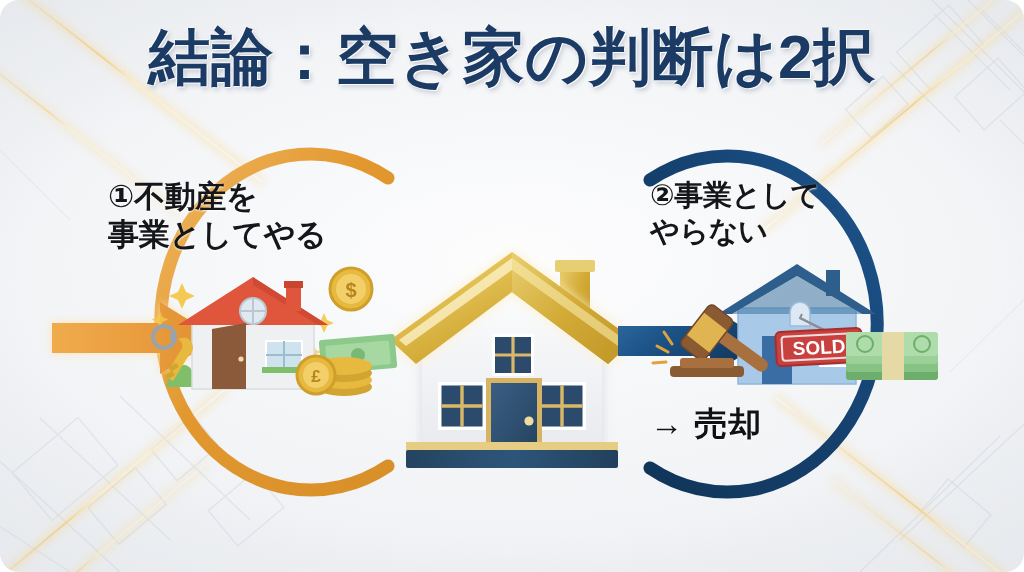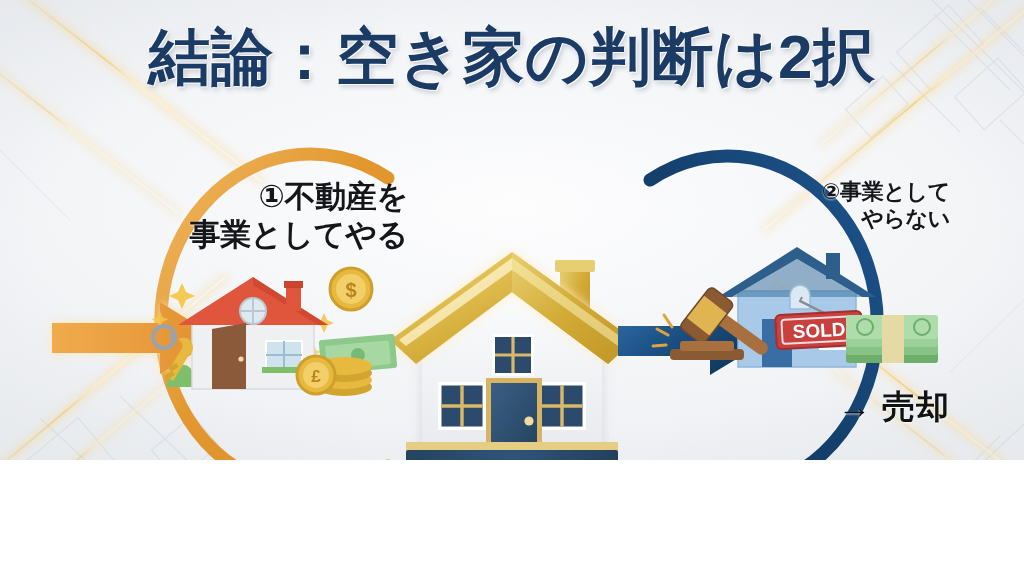--- a/index.html
+++ b/index.html
@@ -8,24 +8,25 @@
     padding: 0;
     background: #ffffff;
   }
   body {
     font-family: "Liberation Sans", "DejaVu Sans", sans-serif;
   }
 
   .slide {
     position: relative;
     width: 1024px;
-    height: 460px;
+    height: 572px;
     overflow: hidden;
     background:
       radial-gradient(ellipse 70% 60% at 50% 45%, #fdfdfe 0%, #f6f7f9 45%, #eef0f3 100%);
+    border-radius: 19px;
   }
 
   
   .bg-blueprint {
     position: absolute;
     inset: 0;
     pointer-events: none;
     opacity: .55;
   }
   .bg-glow-streaks {
@@ -95,37 +96,37 @@
     pointer-events: none;
   }
   .arrow-left  { left: 52px;  top: 300px; width: 168px; height: 76px; z-index: 6;}
   .arrow-right { left: 618px; top: 306px; width: 150px; height: 70px; z-index: 6;}
 
   
   .col {
     position: absolute;
     top: 178px;
     width: 300px;
-    text-align: right;
+    text-align: left;
     z-index: 7;
   }
   .col-left  { left: 108px; }
   .col-right { left: 650px; }
 
   .col-heading {
     font-size: 31px;
     line-height: 1.24;
     font-weight: 900;
     color: #14161a;
     letter-spacing: -.3px;
     text-shadow: 0 1px 2px rgba(255,255,255,.9);
     margin: 0;
     white-space: pre-line;
   }
-  .col-right .col-heading { font-size: 22px; }
+  .col-right .col-heading { font-size: 29px; }
 
   .illus {
     position: relative;
     height: 136px;
     margin-top: 6px;
   }
 
   .col-footer {
     font-size: 33px;
     font-weight: 900;

